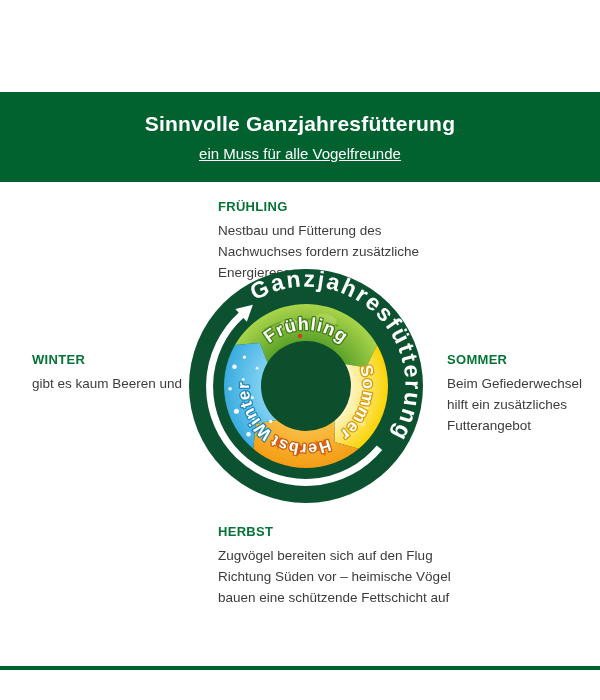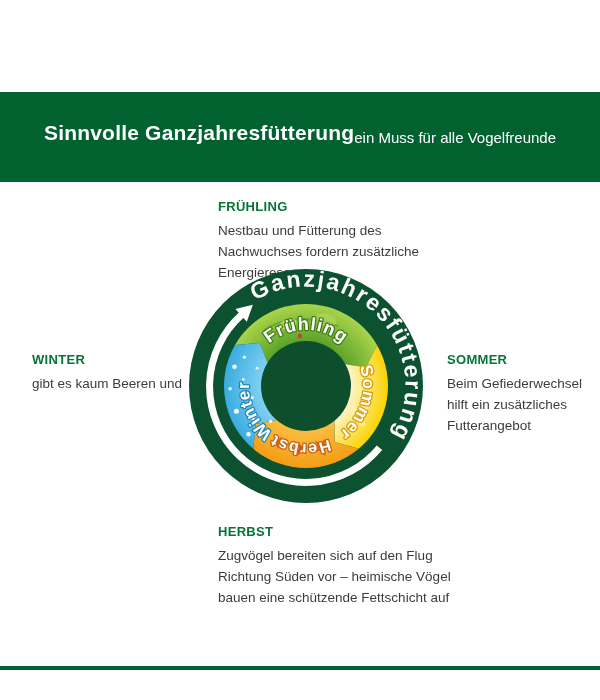--- a/index.html
+++ b/index.html
@@ -10,25 +10,25 @@
     --body-text:#3C3C3B;
   }
   html,body{margin:0;padding:0;}
   .canvas{
     position:relative;width:600px;height:700px;background:#ffffff;
     font-family:"Liberation Sans",sans-serif;overflow:hidden;
   }
   .band{
     position:absolute;left:0;top:92px;width:600px;height:90px;
     background:var(--header-green,#01622F);
-    display:flex;flex-direction:row;align-items:center;justify-content:center;
+    display:flex;flex-direction:column;align-items:center;justify-content:center;
     color:#fff;text-align:center;
   }
   .band h1{margin:0 0 9px 0;font-size:21px;font-weight:bold;letter-spacing:.2px;}
-  .band p{margin:0;font-size:15px;font-weight:normal;}
+  .band p{margin:0;font-size:15px;font-weight:normal;text-decoration:underline;}
   .block{position:absolute;}
   .block h2{
     margin:0 0 5px 0;font-size:13px;line-height:16px;font-weight:bold;
     color:var(--heading-green,#077437);letter-spacing:.3px;
   }
   .block .line{
     font-size:13.5px;line-height:21px;color:var(--body-text,#3C3C3B);
     white-space:nowrap;
   }
   .block-fruehling{left:218px;top:199px;width:230px;}

